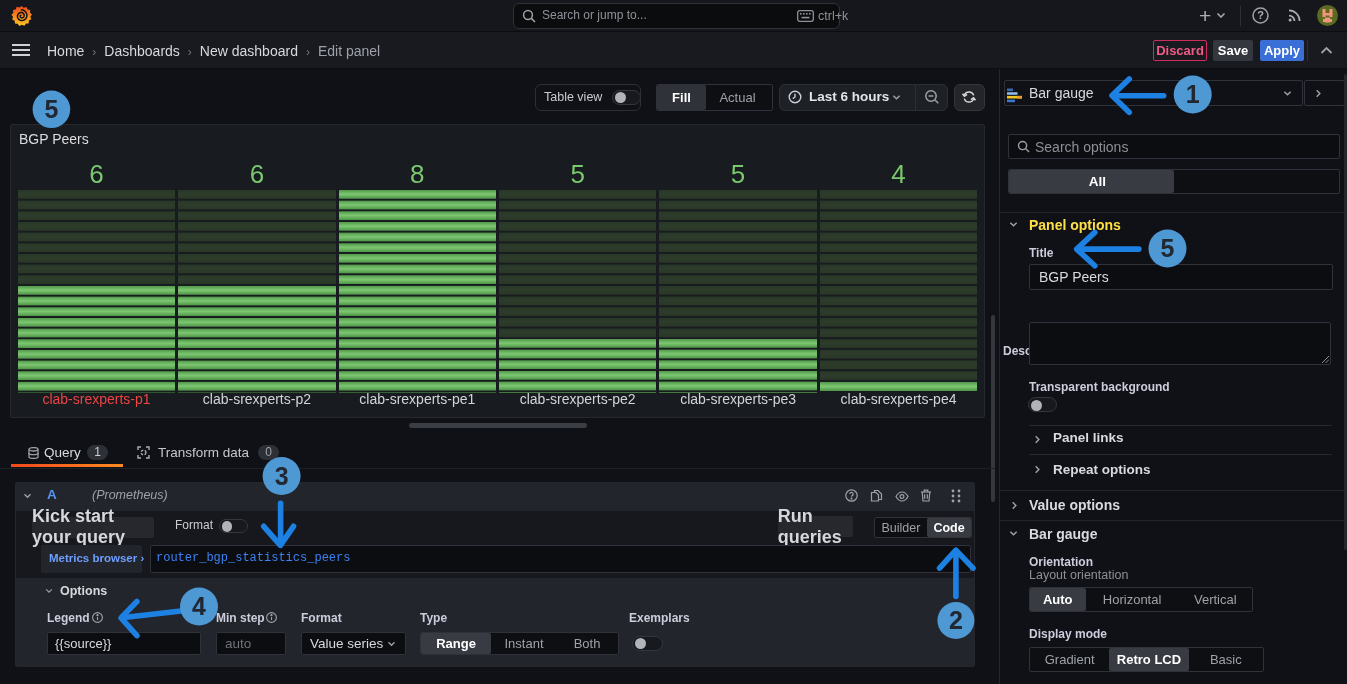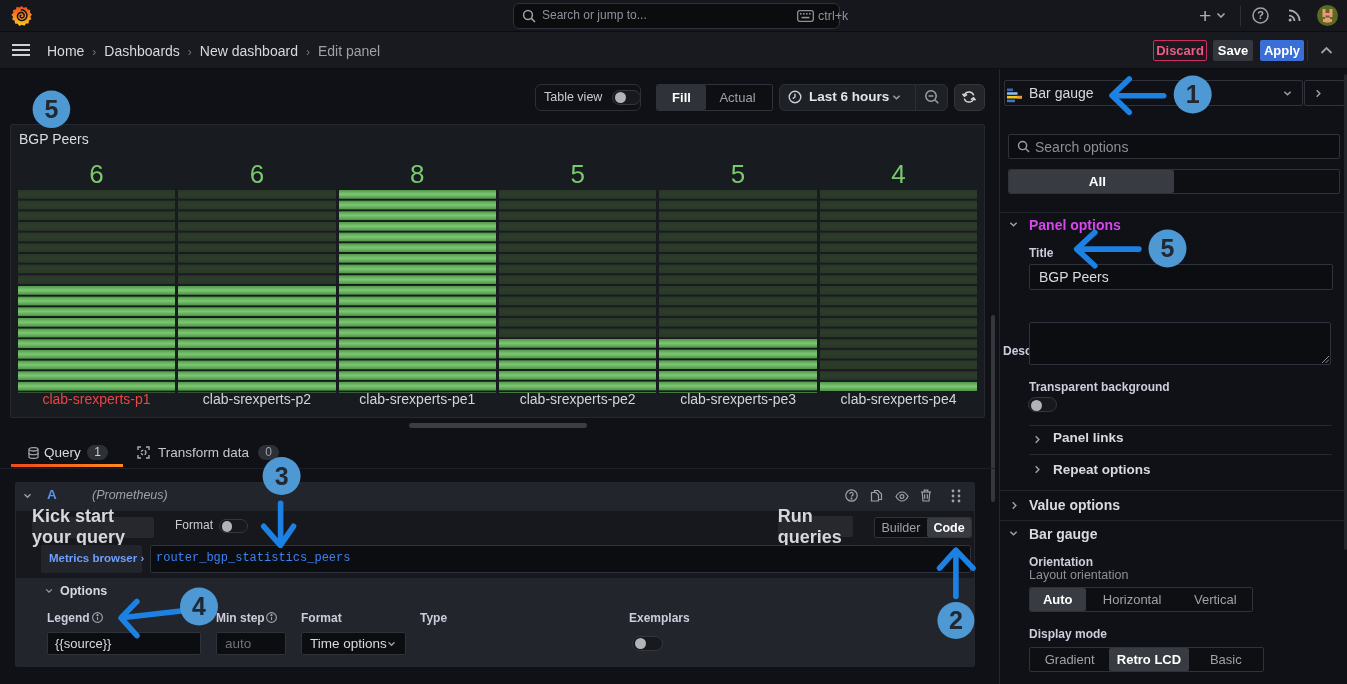--- a/index.html
+++ b/index.html
@@ -252,25 +252,30 @@
     </svg>
 <div class="abs input" style="left:47px;top:632px;width:154px;height:23px;font-size:13px;line-height:21px;padding-left:7px;">{{source}}</div>
 <div class="abs lbl" style="left:216px;top:611px;">Min step</div>
 <svg class="abs" style="left:266px;top:612px" width="11" height="11" viewBox="0 0 11 11" fill="none" stroke="#9ea1a8" stroke-width="1.1">
  <circle cx="5.5" cy="5.5" r="4.9"></circle>
       <line x1="5.5" y1="5" x2="5.5" y2="8"></line>
       <circle cx="5.5" cy="3.2" r="0.6" fill="#9ea1a8"></circle>
     </svg>
 <div class="abs input" style="left:216px;top:632px;width:70px;height:23px;font-size:13.5px;line-height:21px;padding-left:8px;color:#70737b;">auto</div>
 <div class="abs lbl" style="left:301px;top:611px;">Format</div>
-<div class="abs input" style="left:301px;top:632px;width:105px;height:23px;font-size:13.5px;line-height:21px;padding-left:8px;color:#d8d9dd;">Time options</div>
+<div class="abs input" style="left:301px;top:632px;width:105px;height:23px;font-size:13.5px;line-height:21px;padding-left:8px;color:#d8d9dd;">Value series</div>
 <svg class="abs icon" style="left:387px;top:641px;stroke-width:1.5" width="9" height="6" viewBox="0 0 10 7">
       <path d="M1.5 1.5 L5 5 L8.5 1.5"></path>
     </svg>
 <div class="abs lbl" style="left:420px;top:611px;">Type</div>
+<div class="abs rgroup" style="left:420px;top:632px;width:199px;height:23px;">
+ <div class="seg sel" style="width:70px;">Range</div>
+ <div class="seg" style="width:66px;">Instant</div>
+ <div class="seg" style="width:60px;">Both</div>
+</div>
 <div class="abs lbl" style="left:629px;top:611px;">Exemplars</div>
 <div class="abs toggle" style="left:632px;top:635.5px;width:31px;height:15px;">
       <div class="knob" style="width:11px;height:11px;"></div>
     </div>
 
 <div class="abs" style="left:999px;top:69px;width:1px;height:615px;background:#24262c;"></div>
 <div id="sidebar">
       <div class="abs" style="left:1004px;top:80px;width:299px;height:26px;border:1px solid #2f323a;border-radius:2px;"></div>
       <svg class="abs" style="left:1007px;top:88px" width="16" height="15" viewBox="0 0 16 15">
         <rect x="0" y="0.5" width="6" height="2.6" fill="#3b67a8"></rect>
@@ -293,21 +298,21 @@
         <line x1="9.4" y1="9.4" x2="13" y2="13"></line>
       </svg>
       <div class="abs" style="left:1035px;top:139px;font-size:14px;color:#8c8f96;">Search options</div>
       <div class="abs rgroup" style="left:1008px;top:169px;width:332px;height:25px;font-size:13.5px;">
         <div class="seg sel" style="width:165px;padding-left:12px;">All</div>
       </div>
       <div class="abs" style="left:1000px;top:212px;width:347px;height:1px;background:#22252b;"></div>
       <svg class="abs icon" style="left:1009px;top:221px;stroke-width:1.6;" width="9" height="7" viewBox="0 0 10 7">
         <path d="M1.5 1.5 L5 5 L8.5 1.5"></path>
       </svg>
-      <div class="abs" style="left:1029px;top:217px;font-size:14px;font-weight:bold;color:#d946ef;">Panel options</div>
+      <div class="abs" style="left:1029px;top:217px;font-size:14px;font-weight:bold;color:#fde047;">Panel options</div>
       <div class="abs lbl" style="left:1029px;top:246px;">Title</div>
       <div class="abs input" style="left:1029px;top:264px;width:304px;height:26px;font-size:14px;line-height:24px;padding-left:9px;">BGP Peers</div>
       <div class="abs lbl" style="left:1003px;top:305px;margin-top:39px;">Description</div>
       <div class="abs input" style="left:1029px;top:322px;width:302px;height:43px;"></div>
       <svg class="abs" style="left:1322px;top:356px" width="7" height="7" viewBox="0 0 7 7" stroke="#8c8f96" stroke-width="1">
         <line x1="0" y1="7" x2="7" y2="0"></line>
         <line x1="3.5" y1="7" x2="7" y2="3.5"></line>
       </svg>
       <div class="abs lbl" style="left:1029px;top:380px;">Transparent background</div>
       <div class="abs toggle" style="left:1028px;top:397px;width:29px;height:15px;">

